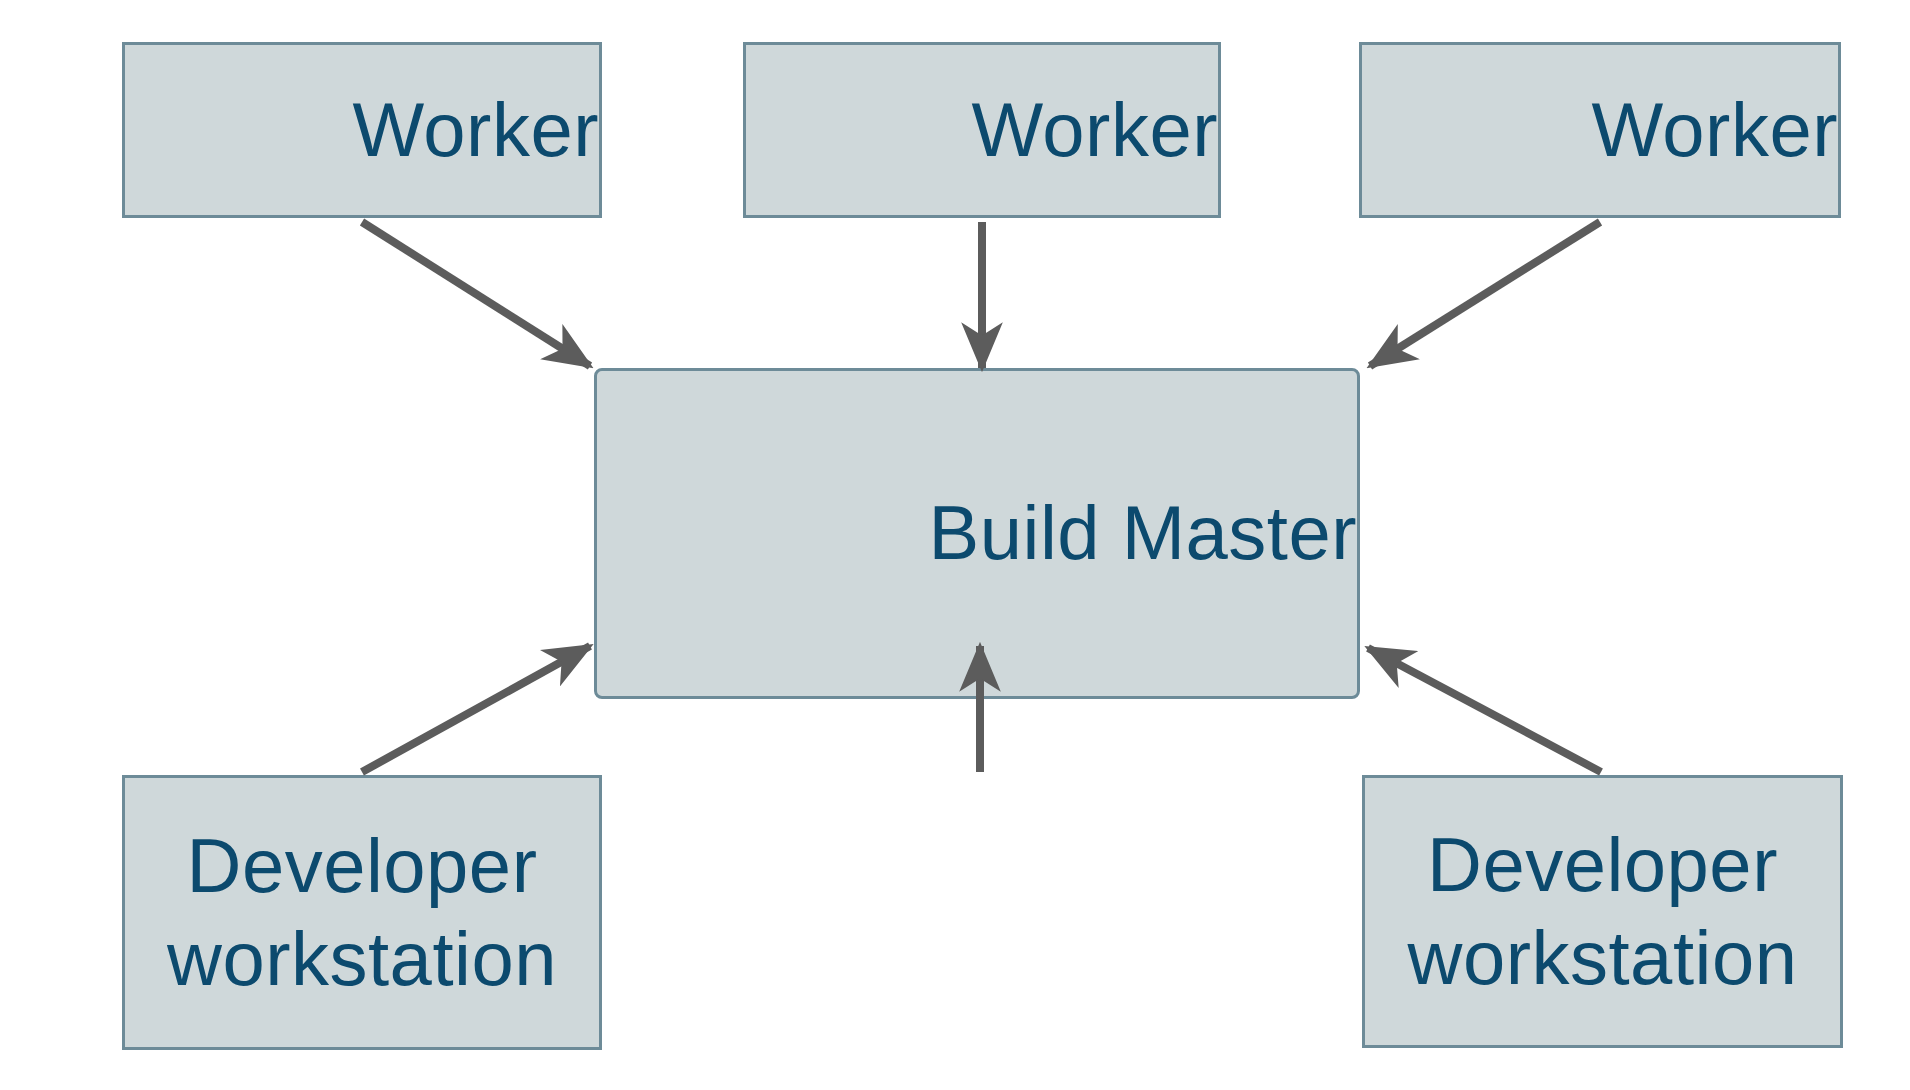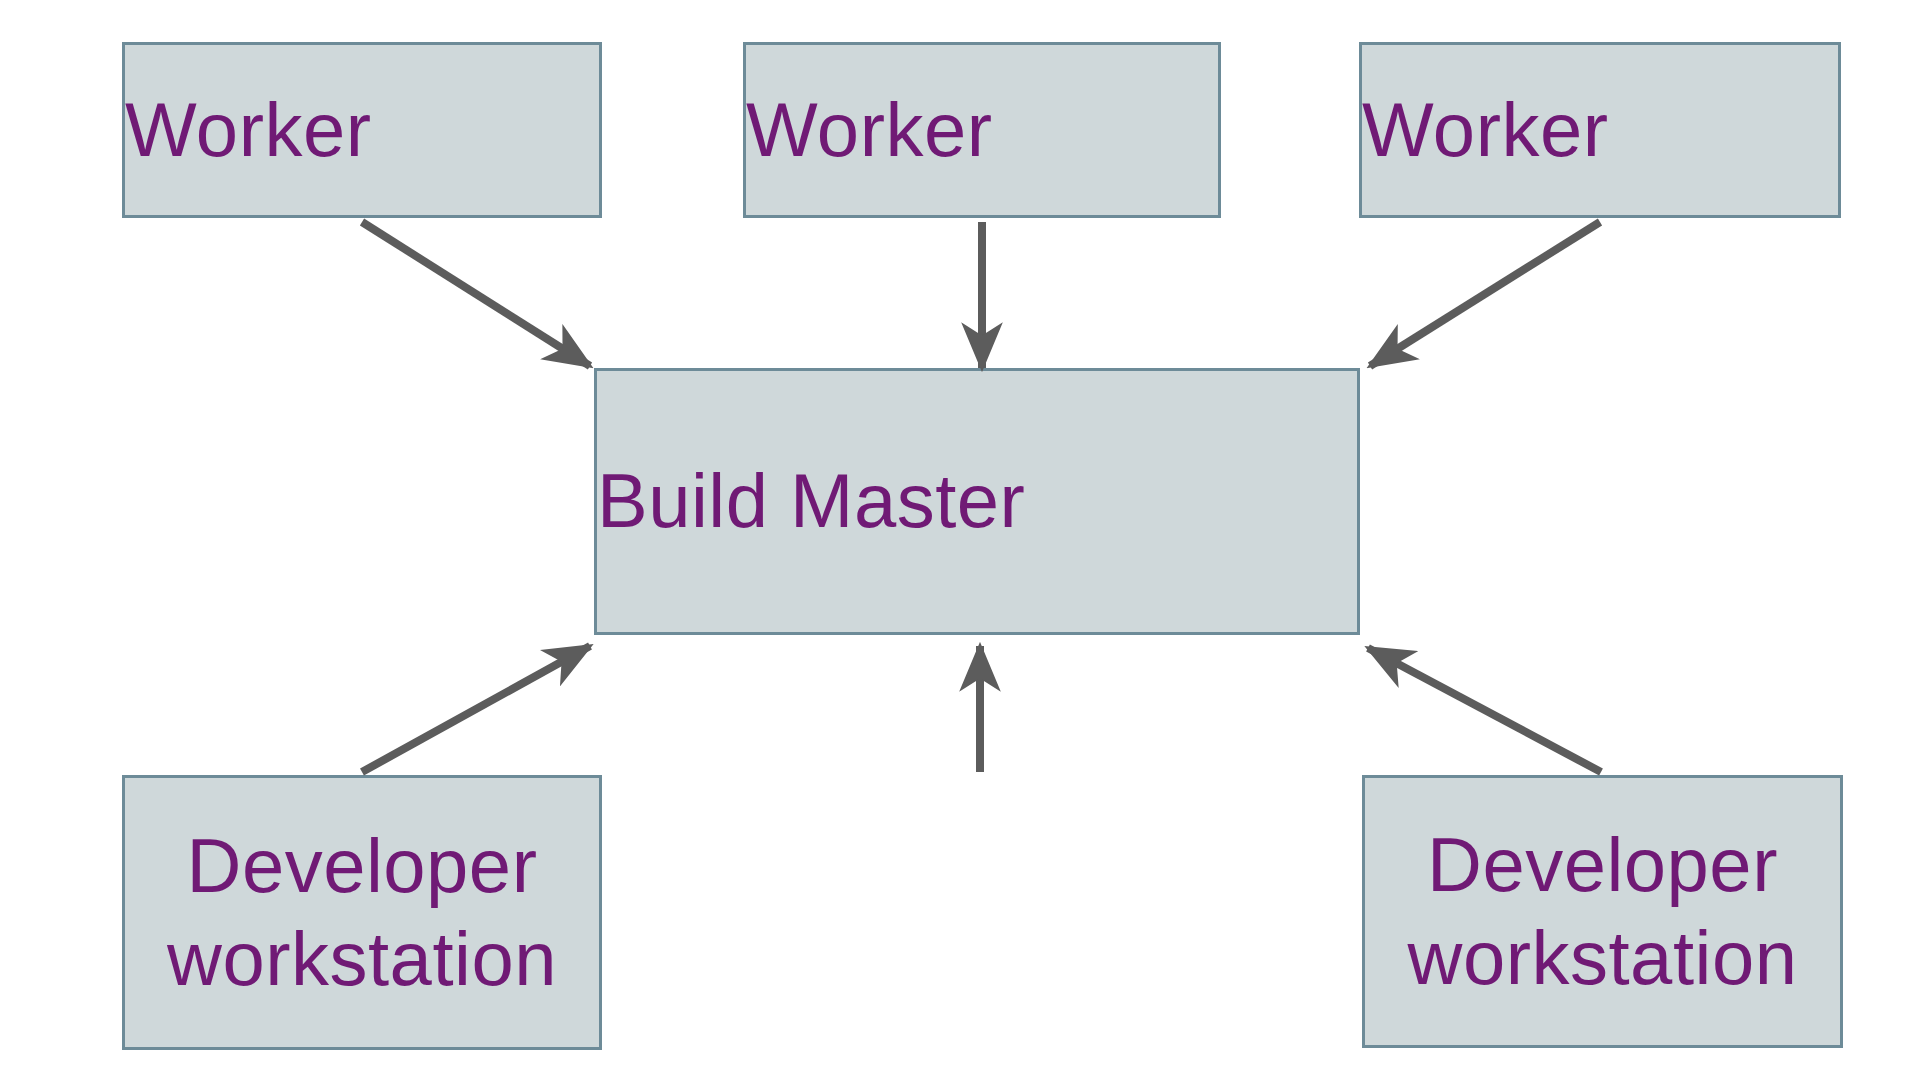--- a/index.html
+++ b/index.html
@@ -15,33 +15,33 @@
     overflow: hidden;
     font-family: "Liberation Sans", sans-serif;
   }
   .node {
     position: absolute;
     box-sizing: border-box;
     background: #cfd8da;
     border: 3px solid #6d8b98;
     display: flex;
     align-items: center;
-    justify-content: flex-start;
+    justify-content: flex-end;
     text-align: center;
     font-size: 76px;
     line-height: 1.22;
-    color: #701a75;
+    color: #0c4a6e;
     letter-spacing: 0.5px;
   }
   
   .node.worker-1 { left: 122px;  top: 42px;  width: 480px; height: 176px; }
   .node.worker-2 { left: 743px;  top: 42px;  width: 478px; height: 176px; }
   .node.worker-3 { left: 1359px; top: 42px;  width: 482px; height: 176px; }
   
-  .node.build-master { left: 594px; top: 368px; width: 766px; height: 267px; }
+  .node.build-master { left: 594px; top: 368px; width: 766px; height: 331px; border-radius: 8px; }
   
   .node.dev-1 { left: 122px;  top: 775px; width: 480px; height: 275px; padding: 0 20px; }
   .node.ci    { left: 742px;  top: 775px; width: 473px; height: 275px; }
   .node.dev-2 { left: 1362px; top: 775px; width: 481px; height: 273px; padding: 0 20px; }
 
   .arrow-layer {
     position: absolute;
     left: 0; top: 0;
     width: 1910px;
     height: 1090px;

